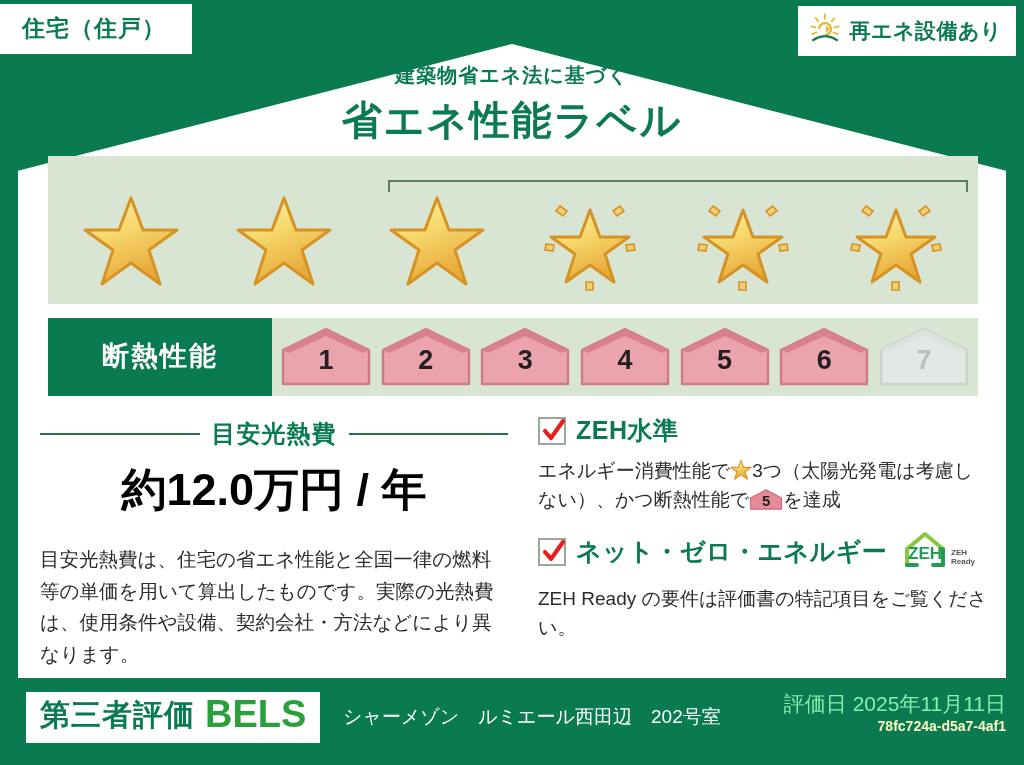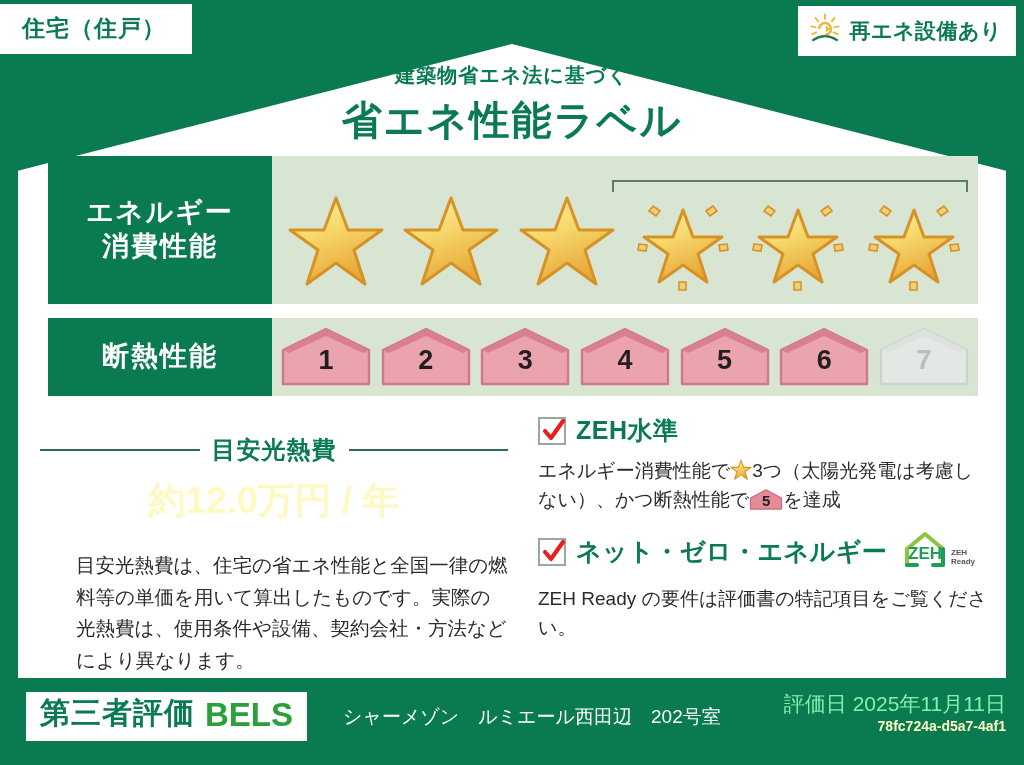--- a/index.html
+++ b/index.html
@@ -129,36 +129,35 @@
   #lower {
     position: absolute; left: 0; right: 0; top: 362px; bottom: 0;
     display: flex;
   }
   #lower-left  { flex: 0 0 512px; padding: 8px 22px 0 22px; }
   #lower-right { flex: 1 1 auto;  padding: 8px 18px 0 8px; }
 
   
   #cost-head {
     display: flex; align-items: center; gap: 12px;
-    margin-top: 20px;
+    margin-top: 4px;
   }
   #cost-head .rule { flex: 1 1 auto; height: 2px; background: #2d6e4e; }
   #cost-head .ctxt {
     font-size: 24px; font-weight: bold; color: #0a7a50; letter-spacing: 1px;
     white-space: nowrap;
   }
   #cost-value {
     text-align: center; margin-top: 10px;
-    font-size: 37px; font-weight: bold; color: #fef9c3; letter-spacing: 0px;
+    font-size: 45px; font-weight: bold; color: #000000; letter-spacing: 0px;
   }
   #cost-note {
     margin-top: 24px;
     font-size: 19.5px; line-height: 1.62; color: #2b2b2b;
     letter-spacing: 0px;
-    margin-left: 36px;
   }
 
   
   .claim { margin-bottom: 4px; }
   .claim-head {
     display: flex; align-items: center; gap: 10px;
   }
   .check-box {
     flex: 0 0 auto; width: 28px; height: 28px;
     border: 2px solid #9aa79f; background: #fff;
@@ -191,21 +190,21 @@
   }
   #bels-box {
     position: absolute; left: 26px; top: 14px;
     background: #ffffff; padding: 1px 14px 7px 14px;
     display: flex; align-items: flex-end; gap: 10px;
   }
   #bels-box .bels-jp {
     font-size: 30px; font-weight: bold; color: #0a7a50; letter-spacing: 1px;
   }
   #bels-box .bels-en {
-    font-size: 33px; font-weight: bold; color: #2aa03c; letter-spacing: 0px;
+    font-size: 38px; font-weight: bold; color: #2aa03c; letter-spacing: 0px;
   }
   #prop-name {
     position: absolute; left: 343px; top: 26px;
     font-size: 19px; color: #ffffff; letter-spacing: 0px; white-space: nowrap;
   }
   #eval-date {
     position: absolute; right: 18px; top: 12px;
     font-size: 21px; color: #86efac; white-space: nowrap;
   }
   #eval-id {
@@ -243,24 +242,20 @@
   <div id="house-panel"></div>
 
   <div id="panel-inner">
 
     <div id="title-block">
       <div id="title-sub">建築物省エネ法に基づく</div>
       <div id="title-main">省エネ性能ラベル</div>
     </div>
 
     <div class="perf-row" id="energy-row">
-      <div class="row-label">
-        <span>エネルギー</span>
-        <span>消費性能</span>
-      </div>
       <div class="row-body">
 
         <div id="solar-bracket">
           <div class="sb-line"></div>
         </div>
 
         <div id="stars-wrap">
 
           <div class="star-cell">
             <svg viewBox="0 0 100 100">

